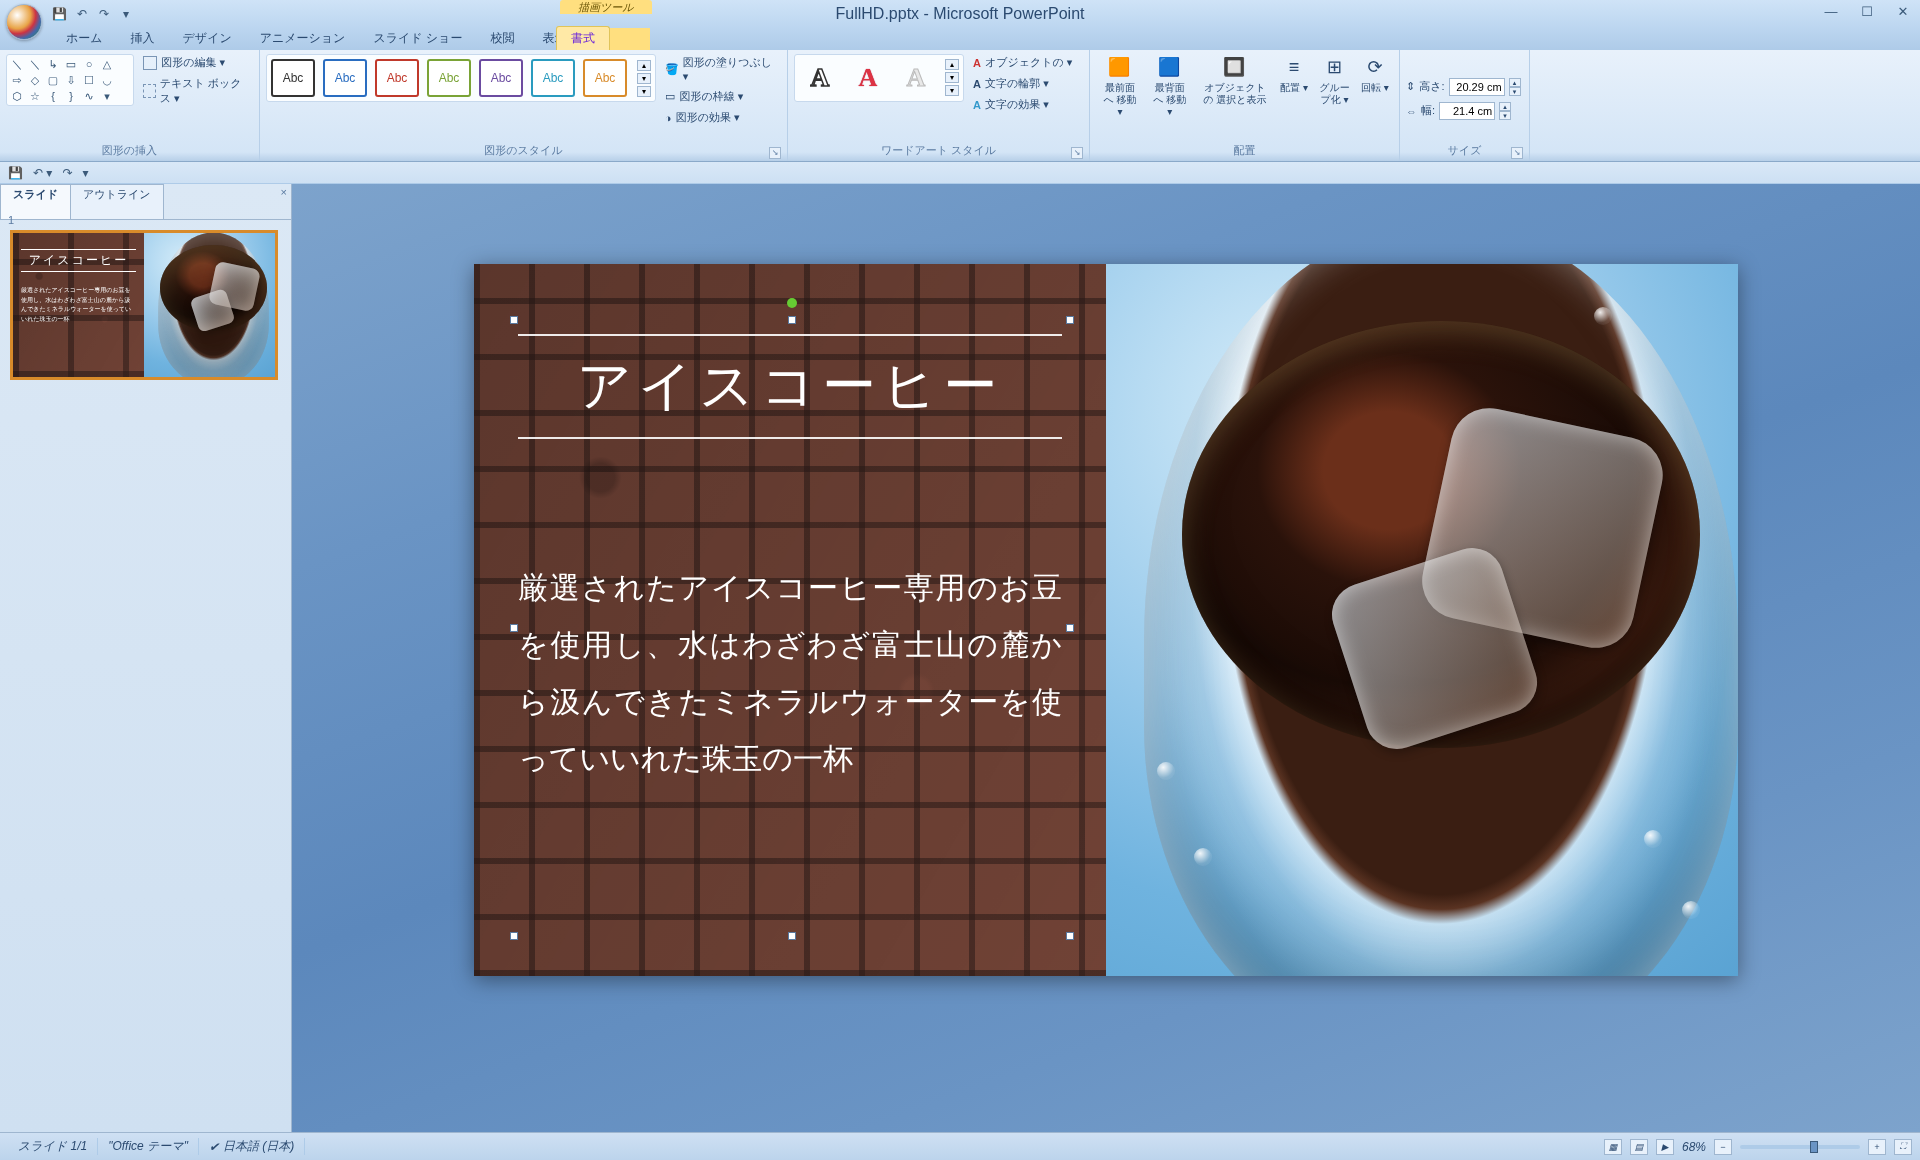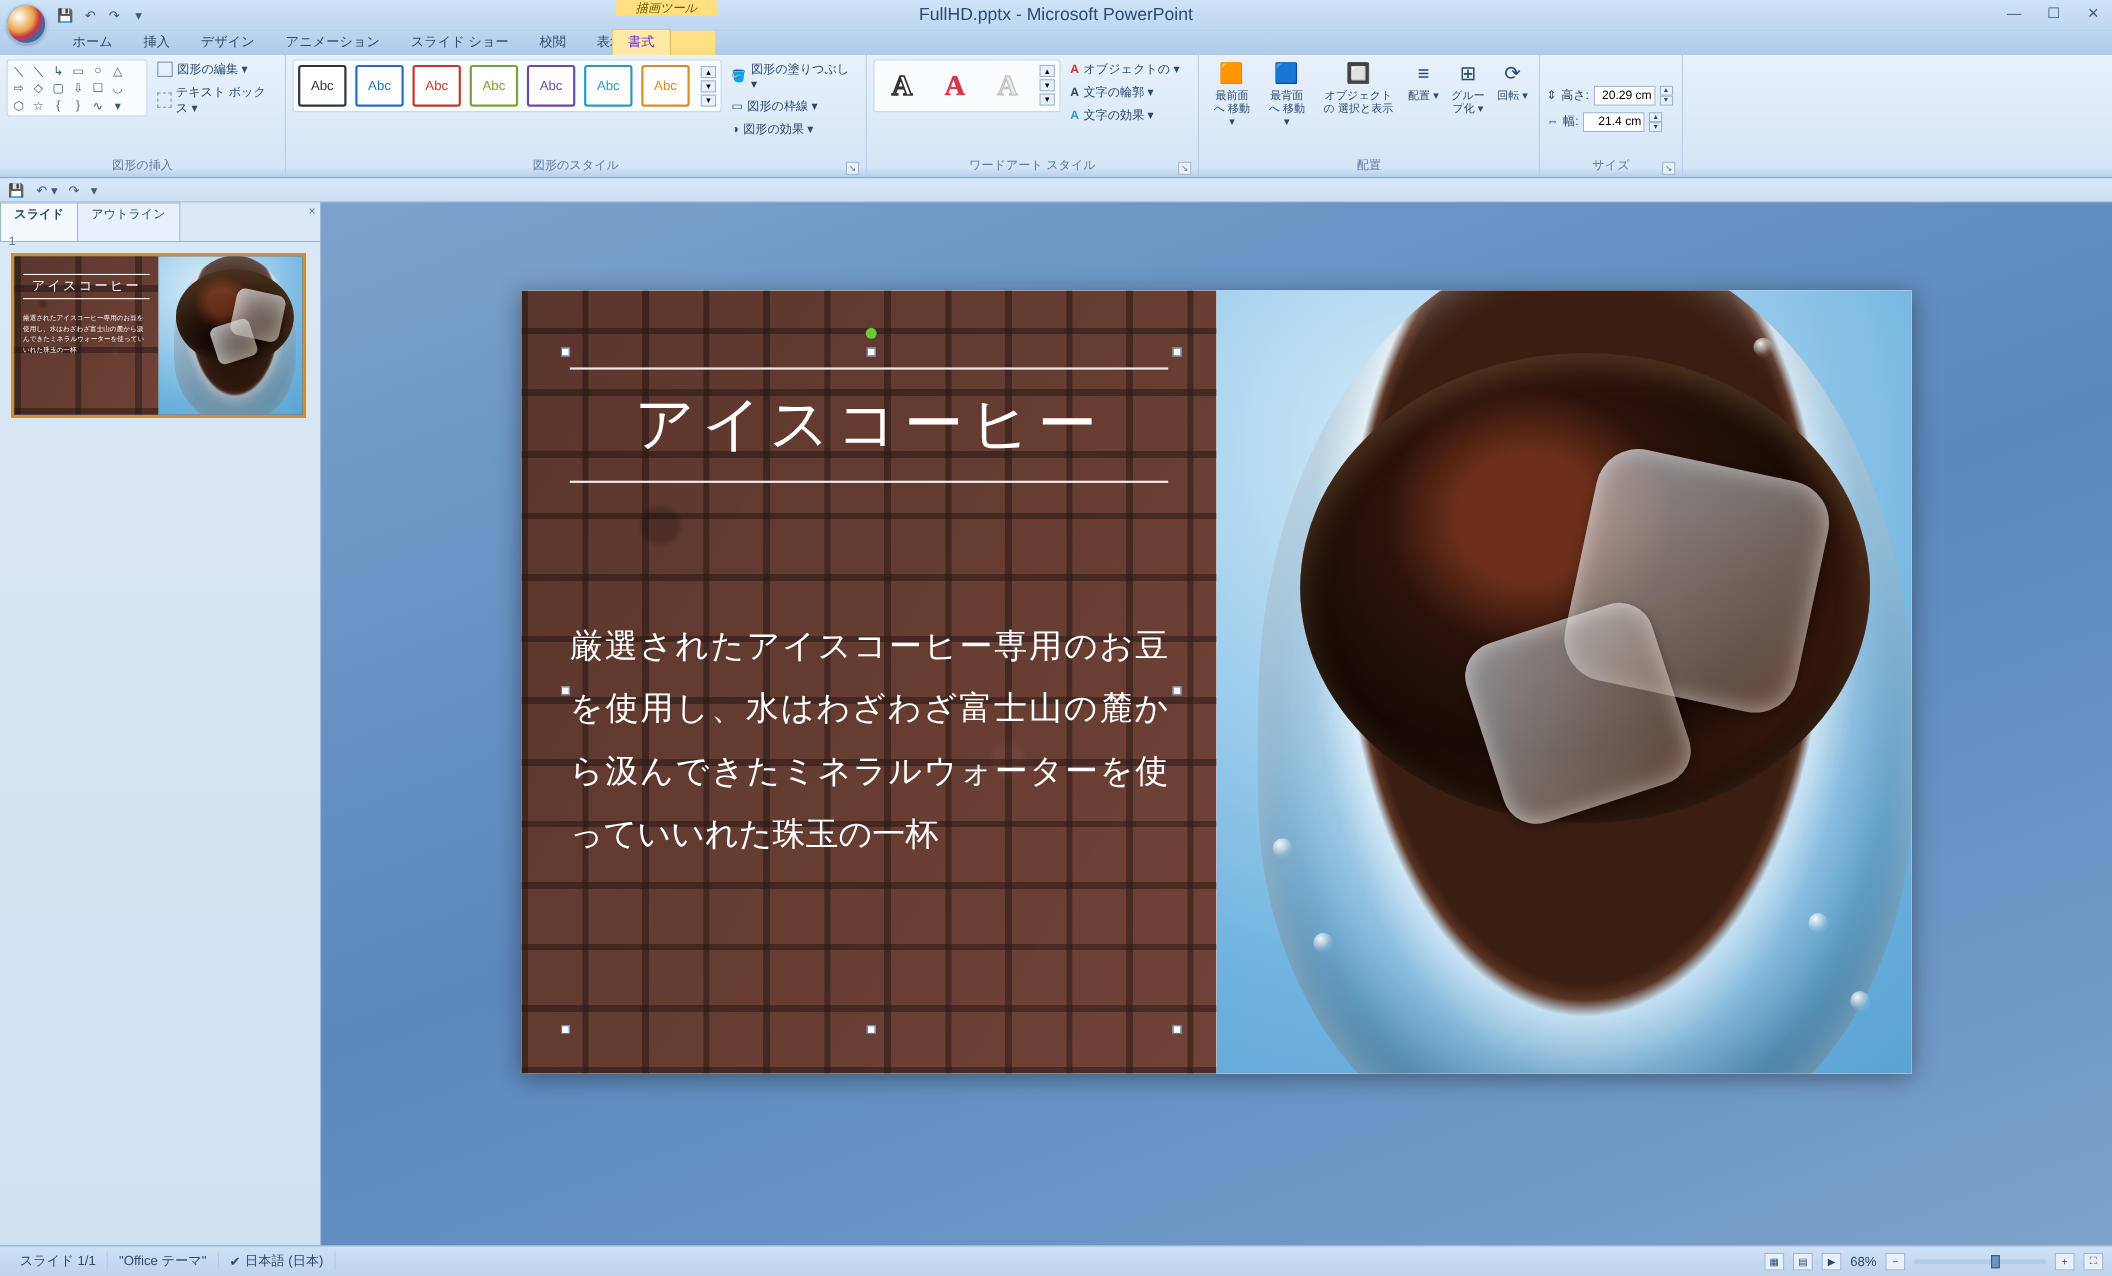--- a/index.html
+++ b/index.html
@@ -123,21 +123,21 @@
 }
 .ice{position:absolute; border-radius:18%; background:linear-gradient(135deg, rgba(230,245,255,.55), rgba(140,110,90,.55)); box-shadow: inset 0 0 20px rgba(255,255,255,.5), 0 4px 10px rgba(0,0,0,.3);}
 .ice1{right:14%; top:22%; width:34%; height:30%; transform:rotate(12deg);}
 .ice2{right:34%; top:42%; width:28%; height:24%; transform:rotate(-18deg);}
 .drop{position:absolute;width:18px;height:18px;border-radius:50%;background:radial-gradient(circle at 35% 30%, rgba(255,255,255,.9), rgba(255,255,255,.1) 60%, transparent); }
 
 
 .notes{position:absolute; left:292px; right:0; bottom:0; height:48px; background:#fff; border-top:1px solid #9fb6cf; padding:6px 10px; font-size:13px; color:#888;}
 
 
-.status{position:absolute; left:0; right:0; bottom:0; height:28px; background:linear-gradient(#cfe0f3,#bcd4ec); border-top:1px solid #9fb6cf; display:flex; align-items:center; font-size:12px; color:#2b4a70; padding:0 8px;}
+.status{position:absolute; left:0; right:0; bottom:0; height:28px; background:linear-gradient(#cfe0f3,#bcd4ec); border-top:1px solid #9fb6cf; display:flex; align-items:center; font-size:12px; color:#2b4a70; padding:0 8px;font-style:italic;}
 .status .seg{padding:0 10px; border-right:1px solid #aecbe8;}
 .status .right{margin-left:auto; display:flex; align-items:center; gap:8px;}
 .vbtn{width:18px;height:16px;border:1px solid #9fb6cf;background:#e8f1fb;cursor:pointer;font-size:9px;display:flex;align-items:center;justify-content:center;}
 .zslider{width:120px;height:4px;background:#aecbe8;position:relative;border-radius:2px;}
 .zthumb{position:absolute;left:58%;top:-4px;width:8px;height:12px;background:#6a94c4;border:1px solid #3b5a7a;}
 </style>
 </head>
 <body>
 
 <div class="titlebar">

